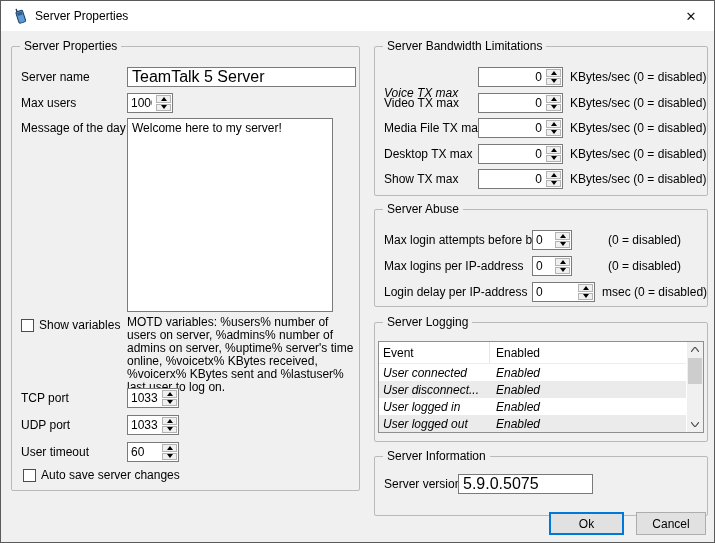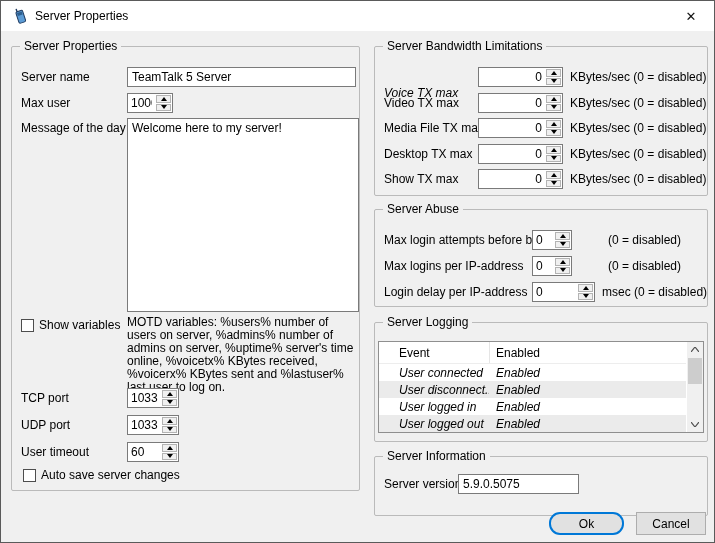--- a/index.html
+++ b/index.html
@@ -5,36 +5,36 @@
   html,body{margin:0;padding:0;background:#d8d8d8;}
   *{box-sizing:border-box;font-family:"Liberation Sans",sans-serif;}
   .dlg{position:relative;width:715px;height:543px;background:#f0f0f0;border:1px solid #5a5a5a;overflow:hidden;}
   .titlebar{position:absolute;left:0;top:0;width:100%;height:30px;background:#ffffff;display:flex;align-items:center;}
   .title-icon{position:absolute;left:10px;top:6px;width:18px;height:18px;}
   .title-text{position:absolute;left:34px;top:0;line-height:30px;font-size:12px;color:#000;}
   .close-btn{position:absolute;right:0;top:0;width:46px;height:30px;display:flex;align-items:center;justify-content:center;font-size:13px;color:#111;cursor:default;}
   .group{position:absolute;border:1px solid #bababa;border-radius:2px;}
   .legend{position:absolute;top:-8px;left:8px;background:#f0f0f0;padding:0 4px;font-size:12px;color:#000;white-space:nowrap;}
   .lbl{position:absolute;font-size:12px;color:#000;line-height:20px;white-space:nowrap;}
-  .txt{position:absolute;height:20px;border:1px solid #7a7a7a;background:#fff;font-size:12px;padding:0 4px;outline:none;}
+  .txt{position:absolute;height:20px;border:1px solid #7a7a7a;background:#fff;font-size:16px;padding:0 4px;outline:none;}
   .area{position:absolute;border:1px solid #7a7a7a;background:#fff;font-size:12px;padding:2px 4px;outline:none;resize:none;overflow:hidden;}
   .help{position:absolute;font-size:12px;line-height:12.9px;color:#000;}
   .spin{position:absolute;height:20px;display:flex;border:1px solid #7a7a7a;background:#fff;}
   .spin input{flex:1;min-width:0;border:0;outline:none;background:transparent;font-size:12px;padding:0 3px;}
   .spin.ra input{text-align:right;}
   .spin-btns{width:15px;display:flex;flex-direction:column;margin:1px;}
   .spin-b{flex:1;background:#f0f0f0;border:1px solid #b3b3b3;display:flex;align-items:center;justify-content:center;}
   .spin-b:first-child{margin-bottom:1px;}
   .tri-up{width:0;height:0;border-left:3px solid transparent;border-right:3px solid transparent;border-bottom:4px solid #000;}
   .tri-down{width:0;height:0;border-left:3px solid transparent;border-right:3px solid transparent;border-top:4px solid #000;}
   .cb{position:absolute;width:13px;height:13px;background:#fff;border:1px solid #4d4d4d;}
   .table{position:absolute;left:377px;top:340px;width:326px;height:92px;background:#fff;border:1px solid #8f8f8f;}
   .t-head{position:absolute;left:0;top:0;right:17px;height:22px;display:flex;align-items:center;border-bottom:1px solid #ededed;background:#fff;}
   .t-row{position:absolute;left:0;right:17px;height:17px;display:flex;align-items:center;font-size:12px;font-style:italic;}
-  .t-c1{width:110px;padding-left:20px;font-size:12px;white-space:nowrap;overflow:hidden;}
+  .t-c1{width:110px;padding-left:4px;font-size:12px;white-space:nowrap;overflow:hidden;}
   .t-c2{flex:1;font-size:12px;white-space:nowrap;}
   .t-head .t-c2{border-left:1px solid #e5e5e5;padding-left:6px;height:100%;display:flex;align-items:center;}
   .t-row .t-c2{padding-left:7px;}
   .alt{background:#ebebeb;}
   .sbar{position:absolute;right:0;top:0;width:16px;height:90px;background:#f0f0f0;}
   .s-arrow{position:absolute;left:0;width:16px;height:15px;display:flex;align-items:center;justify-content:center;}
   .s-thumb{position:absolute;left:1px;top:16px;width:14px;height:26px;background:#cdcdcd;}
   .btn{position:absolute;height:23px;background:#e1e1e1;border:1px solid #adadad;font-size:12px;display:flex;align-items:center;justify-content:center;color:#000;}
   .btn::first-letter{text-decoration:underline;}
   .btn.default{border:2px solid #0078d7;}
@@ -58,35 +58,35 @@
     </div>
   </div>
 
   <div class="group" style="left:10px;top:45px;width:349px;height:445px;">
     <div class="legend">Server Properties</div>
   </div>
 
   <div class="lbl" style="left:20px;top:66px;">Server name</div>
   <input class="txt" style="left: 126px; top: 66px; width: 229px;" value="TeamTalk 5 Server">
 
-  <div class="lbl" style="left:20px;top:92px;">Max user</div>
+  <div class="lbl" style="left:20px;top:92px;">Max users</div>
   <div class="spin" style="left:126px;top:92px;width:46px;">
     <input value="1000" style="">
     <div class="spin-btns">
       <div class="spin-b">
           <i class="tri-up"></i>
         </div>
       <div class="spin-b">
           <i class="tri-down"></i>
         </div>
     </div>
   </div>
 
   <div class="lbl" style="left:20px;top:117px;">Message of the day</div>
-  <textarea class="area" style="left: 126px; top: 117px; width: 232px; height: 194px;">Welcome here to my server!</textarea>
+  <textarea class="area" style="left: 126px; top: 117px; width: 206px; height: 194px;">Welcome here to my server!</textarea>
 
   <span class="cb" style="left:20px;top:318px;"></span>
   <div class="lbl" style="left:38px;top:314px;">Show variables</div>
   <div class="help" style="left:126px;top:315px;width:233px;">MOTD variables: %users% number of users on server, %admins% number of admins on server, %uptime% server's time online, %voicetx% KBytes received, %voicerx% KBytes sent and %lastuser% last user to log on.</div>
 
   <div class="lbl" style="left:20px;top:387px;">TCP port</div>
   <div class="spin" style="left:126px;top:387px;width:52px;">
     <input value="10333" style="">
     <div class="spin-btns">
       <div class="spin-b">
@@ -284,18 +284,18 @@
             <path d="M0 0 L4 5 L8 0" fill="none" stroke="#505050" stroke-width="1.2"></path>
           </svg>
       </div>
     </div>
   </div>
 
   <div class="group" style="left:373px;top:455px;width:334px;height:60px;">
     <div class="legend">Server Information</div>
   </div>
   <div class="lbl" style="left:383px;top:473px;">Server version</div>
-  <input class="txt" style="left: 457px; top: 473px; width: 121px;" value="5.9.0.5075">
-
-  <button class="btn default" style="left:548px;top:511px;width:75px;border-radius:11px;">Ok</button>
+  <input class="txt" style="left: 457px; top: 473px; width: 135px;" value="5.9.0.5075">
+
+  <button class="btn default" style="left:548px;top:511px;width:75px;">Ok</button>
   <button class="btn" style="left:635px;top:511px;width:70px;">Cancel</button>
 
 </div>
 
 </body></html>

